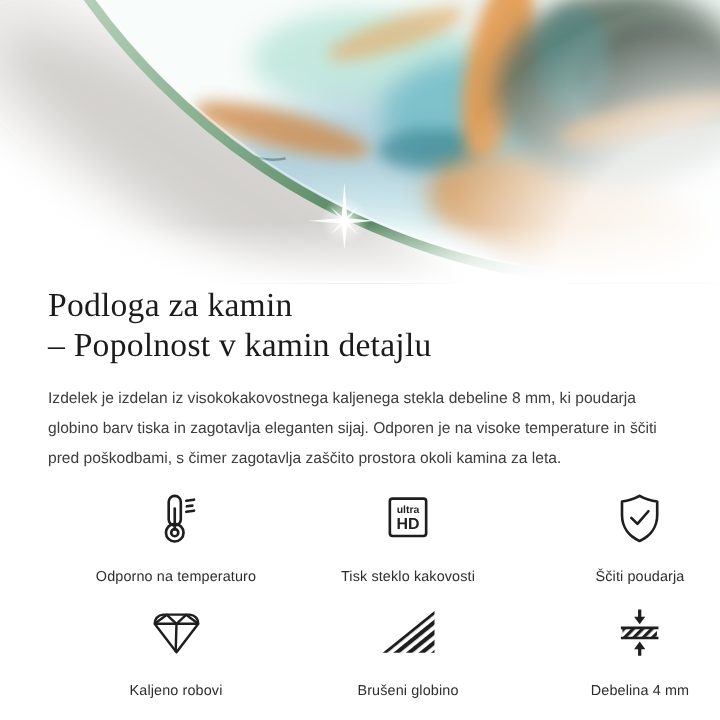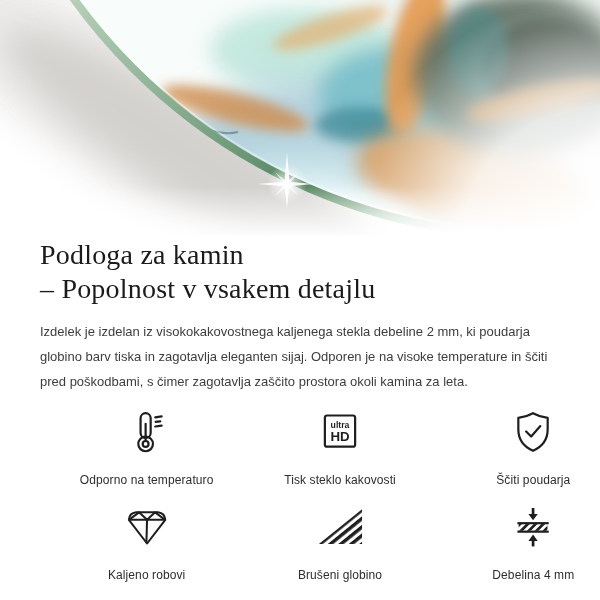--- a/index.html
+++ b/index.html
@@ -117,24 +117,24 @@
 
       <rect x="0" y="186" width="600" height="50" fill="url(#wash-b)" opacity=".95"></rect>
       <rect width="600" height="236" fill="url(#wash-br)"></rect>
     </svg>
   </div>
 
   <div class="content">
 
     <h1 class="title">
       <span class="t-line">Podloga za kamin</span>
-      <span class="t-line">– Popolnost v vsakem detajlu</span>
+      <span class="t-line">– Popolnost v kamin detajlu</span>
     </h1>
 
-    <p class="desc">Izdelek je izdelan iz visokokakovostnega kaljenega stekla debeline 2 mm, ki poudarja globino barv tiska in zagotavlja eleganten sijaj. Odporen je na visoke temperature in ščiti pred poškodbami, s čimer zagotavlja zaščito prostora okoli kamina za leta.</p>
+    <p class="desc">Izdelek je izdelan iz visokokakovostnega kaljenega stekla debeline 8 mm, ki poudarja globino barv tiska in zagotavlja eleganten sijaj. Odporen je na visoke temperature in ščiti pred poškodbami, s čimer zagotavlja zaščito prostora okoli kamina za leta.</p>
 
     <div class="features">
 
       <div class="feature">
         <span class="icon">
           <svg viewBox="0 0 48 48">
             <g class="ic ic-round">
               <rect x="17" y="3.5" width="11" height="27" rx="5.5"></rect>
               <circle cx="22.5" cy="37" r="8"></circle>
               <circle cx="22.5" cy="37" r="3.2"></circle>

